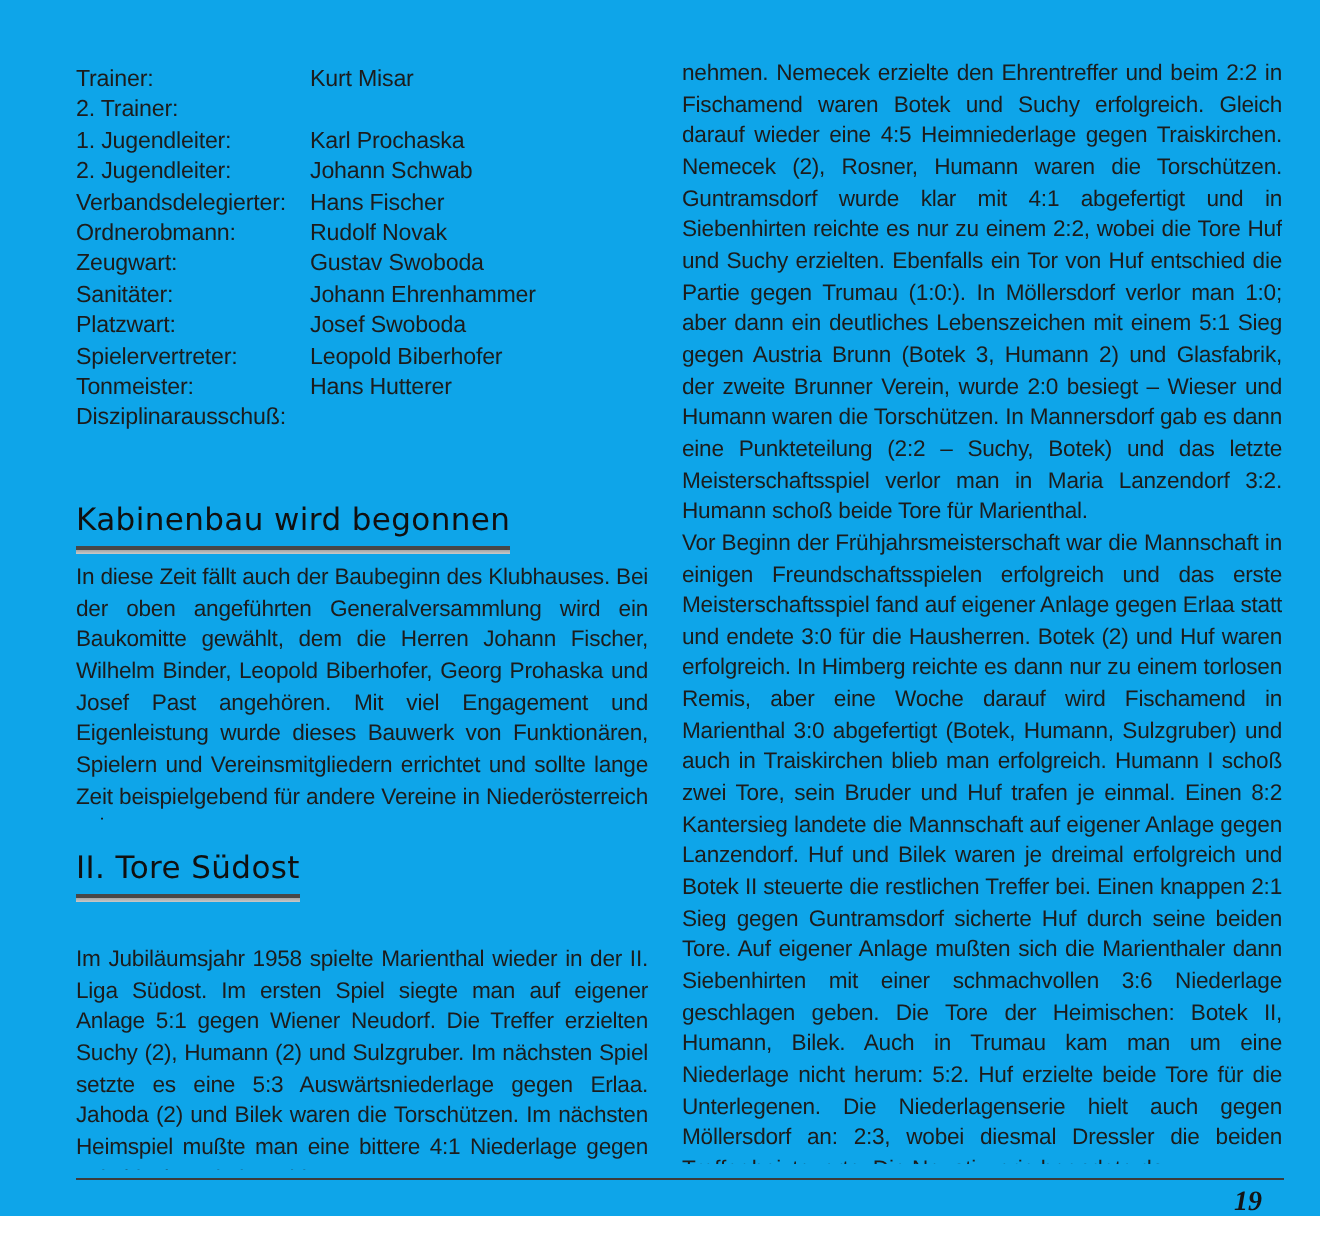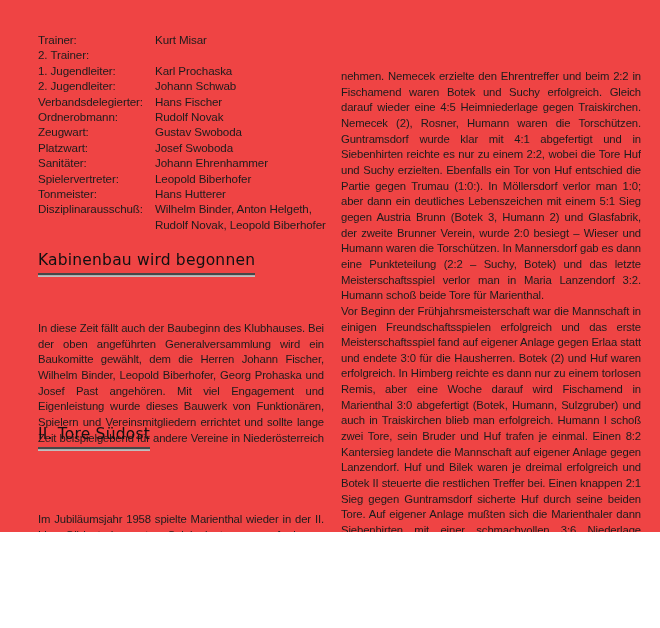--- a/index.html
+++ b/index.html
@@ -3,22 +3,22 @@
 <meta charset="utf-8">
 <style>
   html, body {
     margin: 0;
     padding: 0;
     background: #ffffff;
   }
   .page {
     position: relative;
     width: 660px;
-    height: 532px;
-    background: #ef4444;
+    height: 608px;
+    background: #0ea5e9;
     overflow: hidden;
     font-family: "Liberation Sans", sans-serif;
     color: #1c1c1c;
   }
 
   
   .officials {
     position: absolute;
     left: 38px;
     top: 32px;
@@ -68,21 +68,20 @@
   }
 
   
   .bodytext {
     font-size: 11.3px;
     line-height: 15.65px;
     letter-spacing: -0.12px;
     text-align: justify;
     text-justify: inter-word;
     hyphens: none;
-    margin-top: 39px;
   }
   .section1-body {
     position: absolute;
     left: 38px;
     top: 282px;
     width: 286px;
     height: 128px;
     overflow: hidden;
   }
   .section2-body {
@@ -152,38 +151,37 @@
     </div>
     <div class="row">
       <span class="label">Ordnerobmann:</span>
       <span class="value">Rudolf Novak</span>
     </div>
     <div class="row">
       <span class="label">Zeugwart:</span>
       <span class="value">Gustav Swoboda</span>
     </div>
     <div class="row">
+      <span class="label">Sanitäter:</span>
+      <span class="value">Johann Ehrenhammer</span>
+    </div>
+    <div class="row">
       <span class="label">Platzwart:</span>
       <span class="value">Josef Swoboda</span>
     </div>
     <div class="row">
-      <span class="label">Sanitäter:</span>
-      <span class="value">Johann Ehrenhammer</span>
-    </div>
-    <div class="row">
       <span class="label">Spielervertreter:</span>
       <span class="value">Leopold Biberhofer</span>
     </div>
     <div class="row">
       <span class="label">Tonmeister:</span>
       <span class="value">Hans Hutterer</span>
     </div>
     <div class="row">
       <span class="label">Disziplinarausschuß:</span>
-      <span class="value">Wilhelm Binder, Anton Helgeth, Rudolf Novak, Leopold Biberhofer</span>
     </div>
   </div>
 
   <div class="section1-heading">
     <div class="heading-wrap">
       <div class="heading-text">Kabinenbau wird begonnen</div>
       <div class="h-underline"></div>
     </div>
   </div>
 

